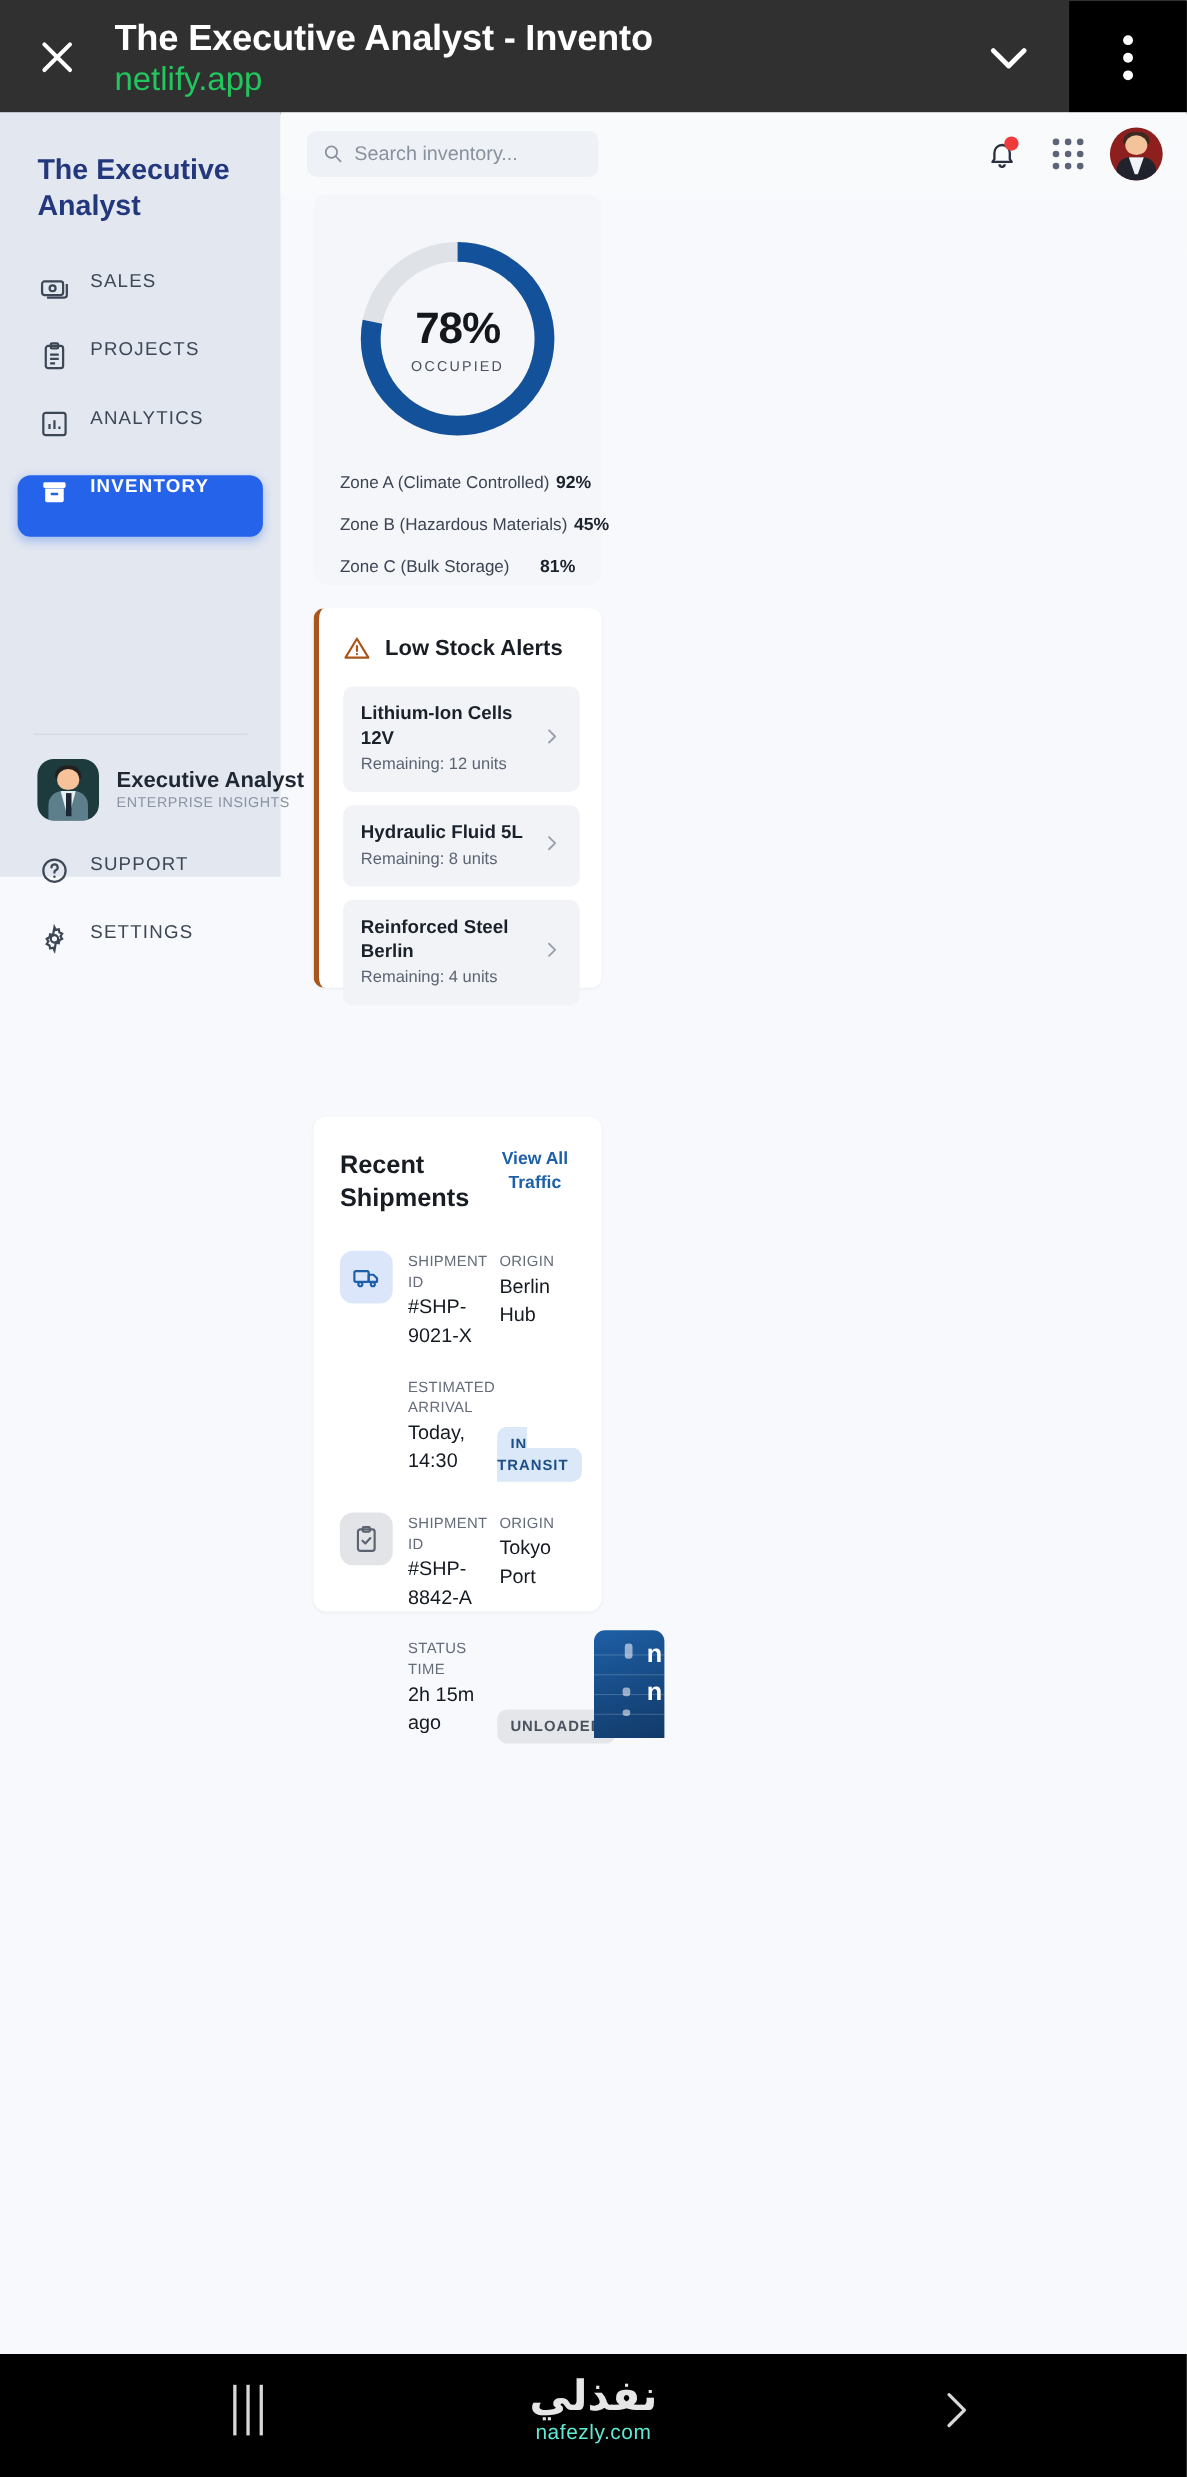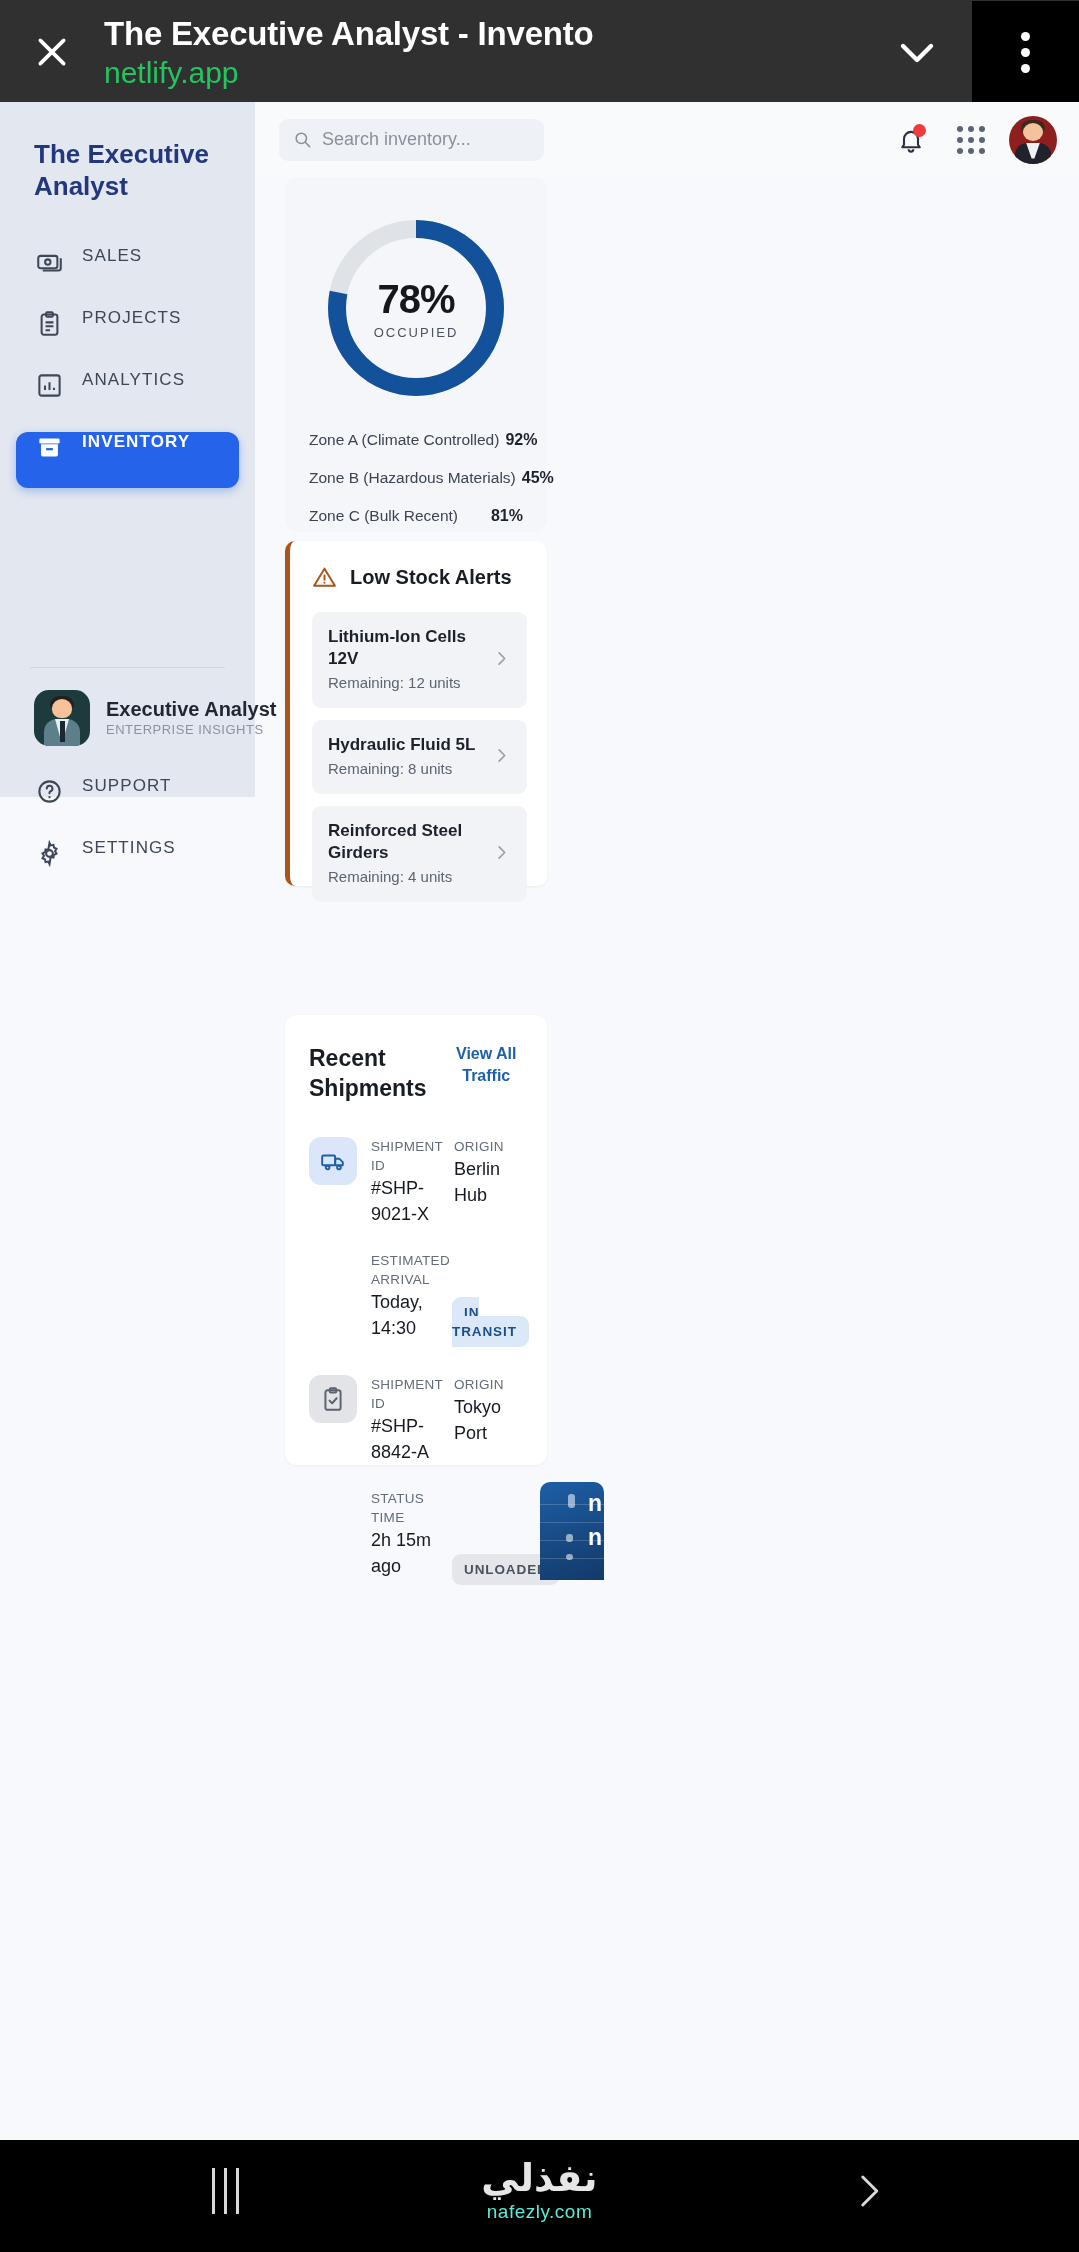--- a/index.html
+++ b/index.html
@@ -117,21 +117,21 @@
   }
   .donut-pct { font-size: 40px; font-weight: 700; color: #14171c; letter-spacing: -1px; }
   .donut-lbl { font-size: 13px; color: #4a5260; letter-spacing: 2px; margin-top: 3px; }
   .zones { margin-top: 30px; padding: 0 24px; }
   .zone-row { display: flex; align-items: baseline; justify-content: space-between; margin-bottom: 20px; gap: 6px; }
   .zone-name { font-size: 15.5px; color: #3c4453; white-space: nowrap; }
   .zone-val { font-size: 16px; font-weight: 700; color: #1d232e; white-space: nowrap; }
 
   
   .stock-card {
-    position: absolute; left: 30px; top: 364px; width: 262px; height: 345px;
+    position: absolute; left: 30px; top: 376px; width: 262px; height: 345px;
     background: #ffffff; border-radius: 10px; border-left: 5px solid #a8561a;
     padding: 24px 20px 0 22px; box-shadow: 0 1px 3px rgba(20,30,50,.05);
   }
   .stock-head { display: flex; align-items: center; gap: 13px; margin-bottom: 22px; }
   .stock-head svg { width: 25px; height: 25px; flex: none; }
   .stock-title { font-size: 20px; font-weight: 700; color: #181c23; }
   .stock-item {
     background: #f1f3f7; border-radius: 9px; padding: 14px 16px; margin-bottom: 12px;
     display: flex; align-items: center; gap: 8px; min-height: 72px;
   }
@@ -359,21 +359,21 @@
         <div class="zones">
           <div class="zone-row">
             <span class="zone-name">Zone A (Climate Controlled)</span>
             <span class="zone-val">92%</span>
           </div>
           <div class="zone-row">
             <span class="zone-name">Zone B (Hazardous Materials)</span>
             <span class="zone-val">45%</span>
           </div>
           <div class="zone-row">
-            <span class="zone-name">Zone C (Bulk Recent)</span>
+            <span class="zone-name">Zone C (Bulk Storage)</span>
             <span class="zone-val">81%</span>
           </div>
         </div>
       </div>
 
       <div class="stock-card">
         <div class="stock-head">
           <svg viewBox="0 0 24 24" fill="none" stroke="#a8561a" stroke-width="1.9" stroke-linejoin="round">
             <path d="M12 3.5 L22 20 H2 Z"></path>
               <path d="M12 10v4.2" stroke-linecap="round"></path>
@@ -401,21 +401,21 @@
           </span>
           <span class="chev-r">
             <svg viewBox="0 0 24 24" fill="none" stroke="#9aa1ad" stroke-width="2.2" stroke-linecap="round" stroke-linejoin="round">
                 <path d="M9 5l7 7-7 7"></path>
               </svg>
           </span>
         </div>
 
         <div class="stock-item">
           <span class="txt">
-            <span class="stock-name">Reinforced Steel Girders</span>
+            <span class="stock-name">Reinforced Steel Berlin</span>
             <span class="stock-rem" style="display:block">Remaining: 4 units</span>
           </span>
           <span class="chev-r">
             <svg viewBox="0 0 24 24" fill="none" stroke="#9aa1ad" stroke-width="2.2" stroke-linecap="round" stroke-linejoin="round">
                 <path d="M9 5l7 7-7 7"></path>
               </svg>
           </span>
         </div>
       </div>
 

